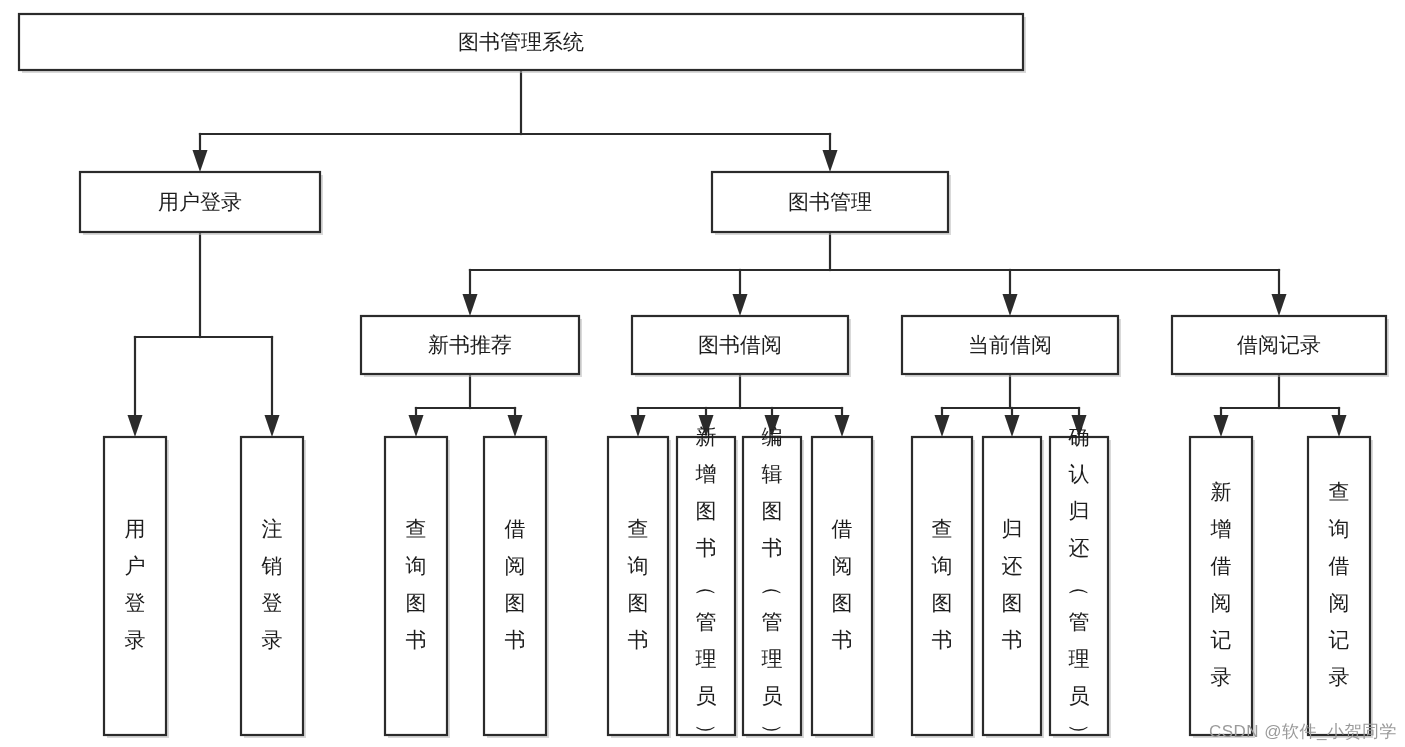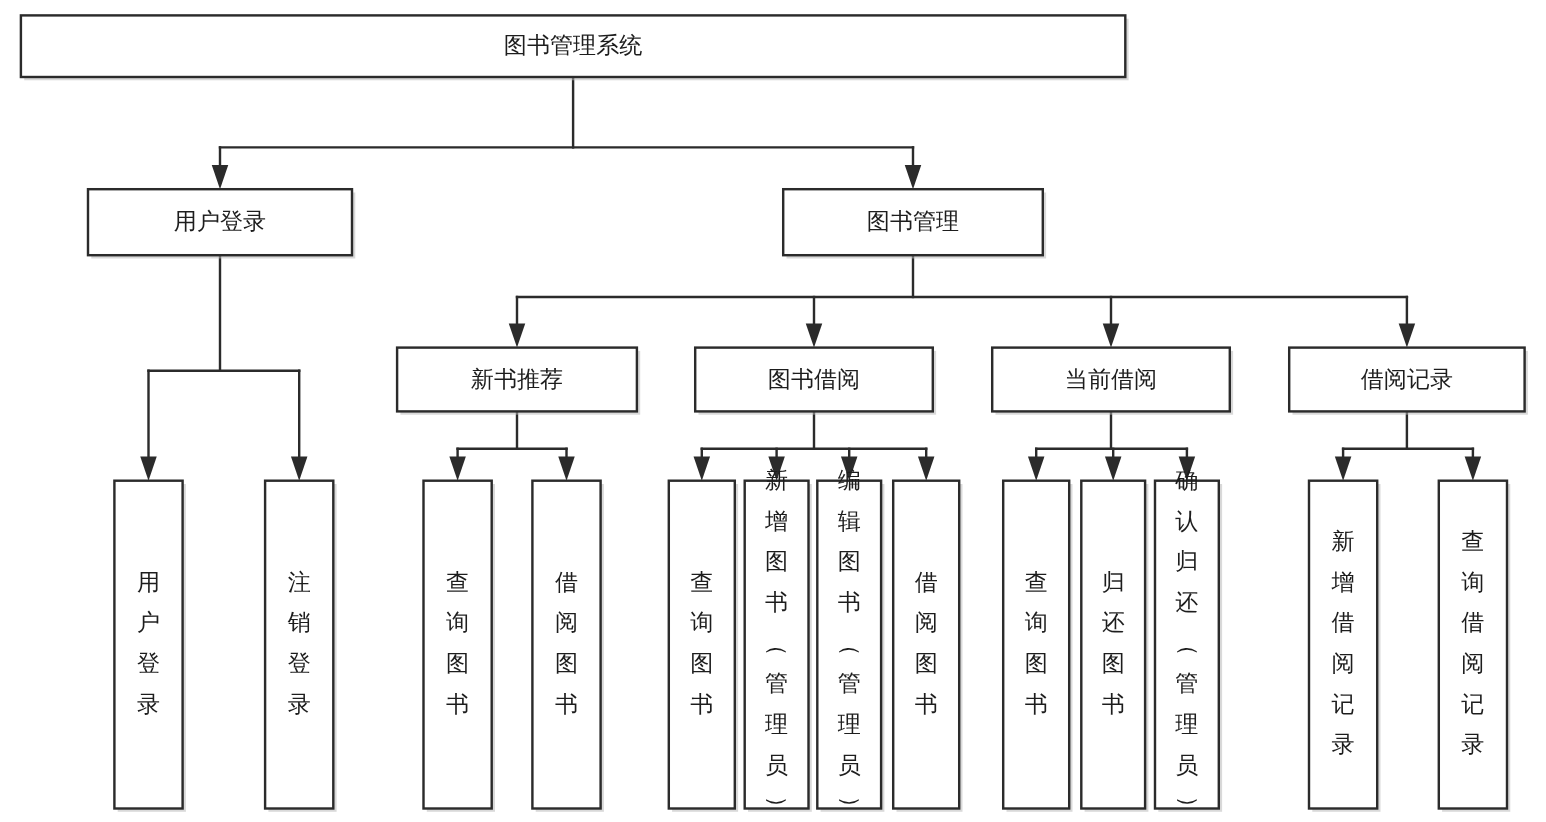--- a/index.html
+++ b/index.html
@@ -327,13 +327,14 @@
             <text x="1339" y="493.5" class="node-label-v-char">查</text>
             <text x="1339" y="530.5" class="node-label-v-char">询</text>
             <text x="1339" y="567.5" class="node-label-v-char">借</text>
             <text x="1339" y="604.5" class="node-label-v-char">阅</text>
             <text x="1339" y="641.5" class="node-label-v-char">记</text>
             <text x="1339" y="678.5" class="node-label-v-char">录</text>
           </g>
         </g>
       </g>
   </svg>
+  <div class="watermark">CSDN @软件_小贺同学</div>
 </div>
 
 </body></html>

